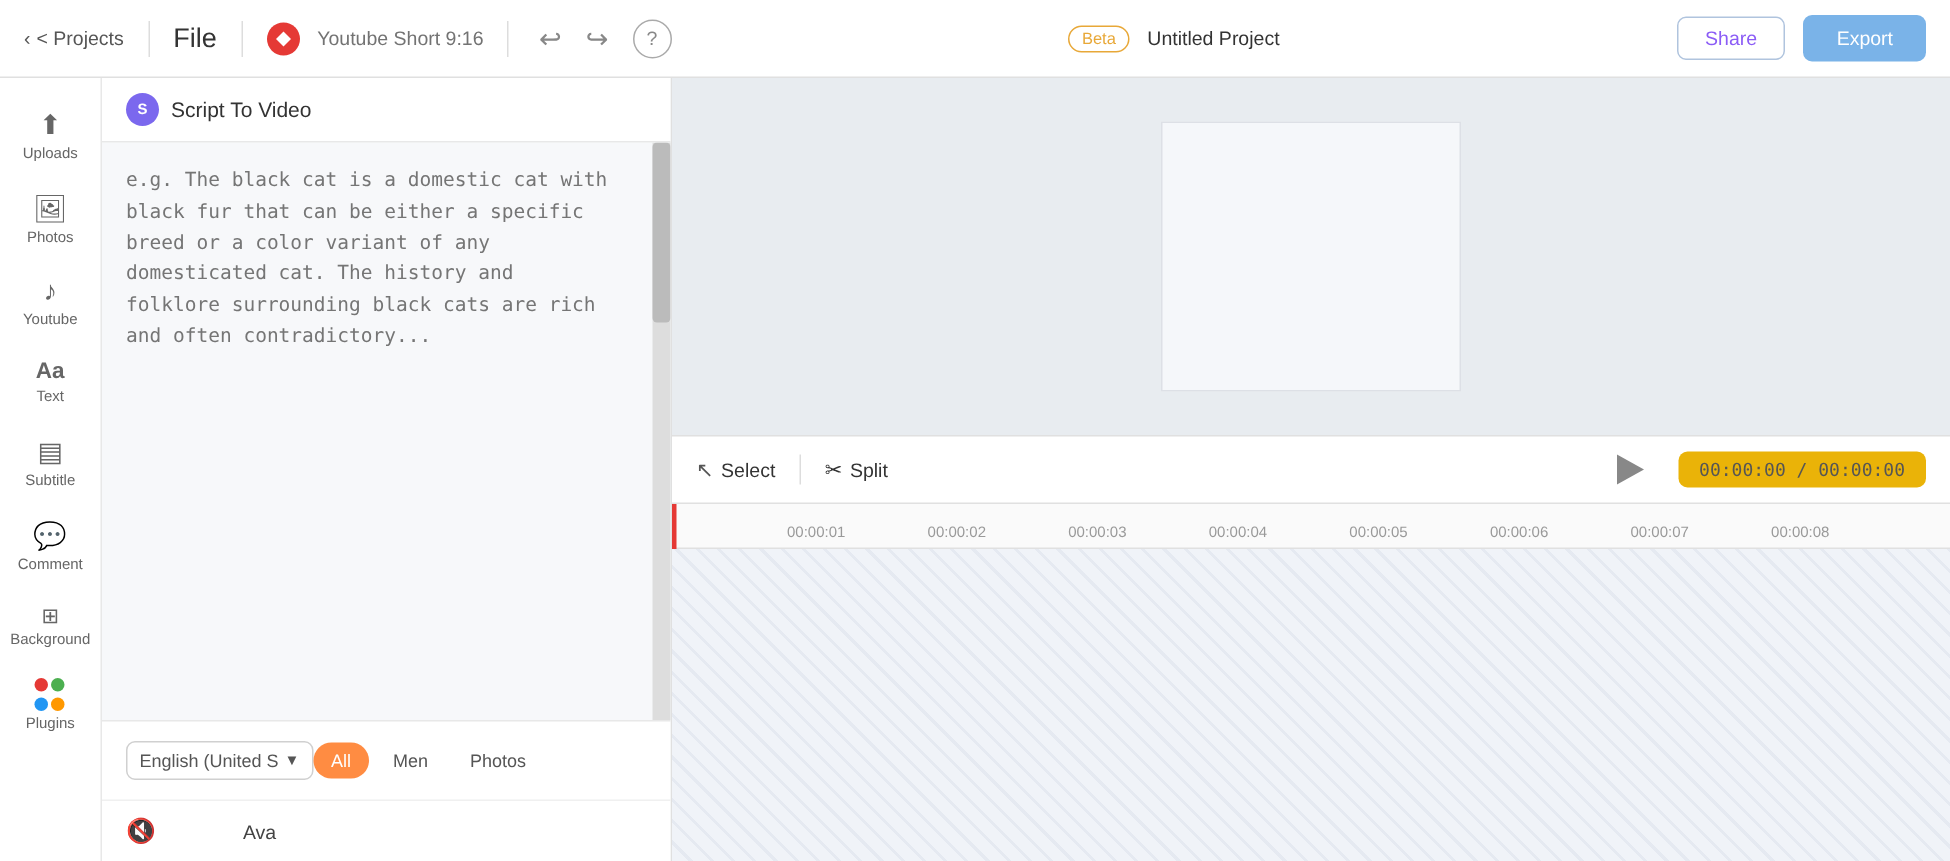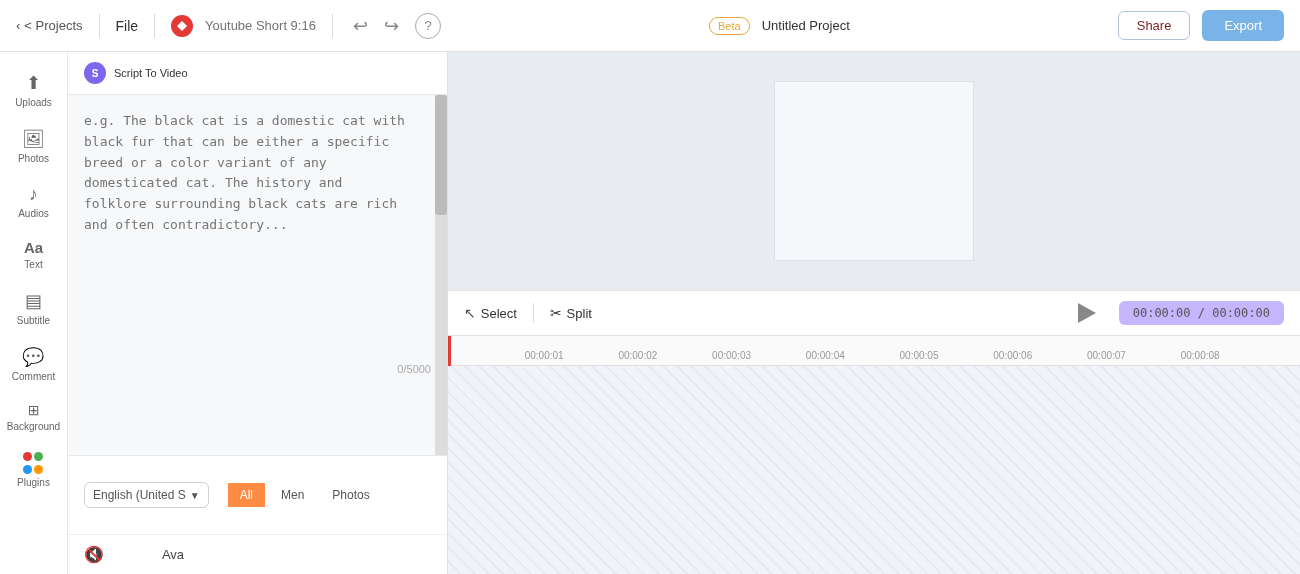--- a/index.html
+++ b/index.html
@@ -15,31 +15,31 @@
       padding: 0 16px;
       gap: 12px;
       flex-shrink: 0;
       z-index: 10;
     }
     .topbar-projects {
       display: flex; align-items: center; gap: 4px;
       color: #555; font-size: 13px; cursor: pointer;
     }
     .topbar-divider { width: 1px; height: 24px; background: #ddd; margin: 0 4px; }
-    .topbar-file { font-size: 14px; color: #333; cursor: pointer; }
+    .topbar-file { font-size: 18px; color: #333; cursor: pointer; }
     .topbar-logo { width: 22px; height: 22px; background: #e53935; border-radius: 50%; display: flex; align-items: center; justify-content: center; }
     .topbar-logo svg { width: 14px; height: 14px; }
     .topbar-project-name { font-size: 13px; color: #737373; }
     .topbar-undo-redo { display: flex; gap: 8px; align-items: center; }
     .topbar-undo-redo button { background: none; border: none; cursor: pointer; font-size: 18px; color: #888; padding: 2px 4px; }
     .topbar-help { width: 26px; height: 26px; border-radius: 50%; border: 1.5px solid #aaa; display: flex; align-items: center; justify-content: center; font-size: 13px; color: #888; cursor: pointer; }
     .topbar-spacer { flex: 1; }
     .topbar-beta { border: 1.5px solid #e8a838; border-radius: 12px; padding: 2px 8px; font-size: 11px; color: #e8a838; }
     .topbar-untitled { font-size: 13px; color: #333; }
-    .topbar-share { background: none; border: 1px solid #b0c4de; border-radius: 6px; padding: 6px 18px; font-size: 13px; color: #7f1d1d; cursor: pointer; }
+    .topbar-share { background: none; border: 1px solid #b0c4de; border-radius: 6px; padding: 6px 18px; font-size: 13px; color: #8b5cf6; cursor: pointer; }
     .topbar-export { background: #7ab3e8; border: none; border-radius: 6px; padding: 8px 22px; font-size: 13px; color: #fff; cursor: pointer; font-weight: 500; }
 
     
     .main { display: flex; flex: 1; overflow: hidden; }
 
     
     .sidebar {
       width: 68px;
       background: #fff;
       border-right: 1px solid #e8e8e8;
@@ -67,21 +67,21 @@
       flex-direction: column;
       flex-shrink: 0;
       position: relative;
     }
     .script-header {
       display: flex; align-items: center; gap: 8px;
       padding: 10px 16px; border-bottom: 1px solid #e8e8e8;
       background: #fff;
     }
     .script-logo { width: 22px; height: 22px; background: #7b68ee; border-radius: 50%; display: flex; align-items: center; justify-content: center; color: #fff; font-size: 10px; font-weight: bold; }
-    .script-title { font-size: 11px; color: #333; font-weight: 500; }
+    .script-title { font-size: 14px; color: #333; font-weight: 500; }
 
     .script-scroll {
       flex: 1;
       overflow-y: auto;
       position: relative;
     }
     .script-textarea {
       width: calc(100% - 20px);
       min-height: 260px;
       border: none;
@@ -94,32 +94,32 @@
       outline: none;
     }
     .script-char-count {
       text-align: right; padding: 4px 16px 8px;
       font-size: 11px; color: #aaa;
     }
 
     .script-voice-bar {
       background: #fff;
       border-top: 1px solid #e8e8e8;
-      padding: 26px 16px;
-      display: flex; align-items: center; gap: 19px;
+      padding: 13px 16px;
+      display: flex; align-items: center; gap: 0;
     }
     .voice-lang-select {
       border: 1px solid #d0d0d0; border-radius: 6px;
       padding: 5px 8px; font-size: 12px; color: #555;
       background: #fff; cursor: pointer;
       display: flex; align-items: center; gap: 4px;
     }
     .voice-filter-btns { display: flex; gap: 4px; }
     .voice-filter-btn {
-      border: none; border-radius: 0;
+      border: none; border-radius: 12px;
       padding: 5px 12px; font-size: 12px; cursor: pointer;
     }
     .voice-filter-btn.active { background: #ff8c42; color: #fff; }
     .voice-filter-btn.inactive { background: none; color: #555; }
 
     .script-voice-item {
       background: #fff;
       border-top: 1px solid #f0f0f0;
       padding: 10px 16px;
       display: flex; align-items: center; gap: 10px;
@@ -178,21 +178,21 @@
       width: 32px; height: 32px; background: none; border: none;
       cursor: pointer; display: flex; align-items: center; justify-content: center;
     }
     .play-btn-triangle {
       width: 0; height: 0;
       border-top: 10px solid transparent;
       border-bottom: 10px solid transparent;
       border-left: 18px solid #888;
     }
     .time-display {
-      background: #c4b5fd; border-radius: 6px;
+      background: #eab308; border-radius: 6px;
       padding: 5px 14px; font-size: 12px; color: #555;
       font-family: monospace;
     }
 
     
     .timeline-track {
       flex: 1;
       background: #f5f5f5;
       position: relative;
       overflow: hidden;
@@ -269,21 +269,21 @@
     <div class="sidebar-item">
       <span class="icon">⬆</span>
       <span class="label">Uploads</span>
     </div>
     <div class="sidebar-item">
       <span class="icon">🖼</span>
       <span class="label">Photos</span>
     </div>
     <div class="sidebar-item">
       <span class="icon">♪</span>
-      <span class="label">Audios</span>
+      <span class="label">Youtube</span>
     </div>
     <div class="sidebar-item">
       <span class="icon" style="font-size:15px;font-weight:bold;">Aa</span>
       <span class="label">Text</span>
     </div>
     <div class="sidebar-item">
       <span class="icon">▤</span>
       <span class="label">Subtitle</span>
     </div>
     <div class="sidebar-item">
@@ -308,21 +308,20 @@
   <div class="script-panel">
     <div class="script-header">
       <div class="script-logo">
         <span>S</span>
       </div>
       <span class="script-title">Script To Video</span>
     </div>
 
     <div class="script-scroll" style="position:relative;">
       <textarea class="script-textarea" placeholder="e.g. The black cat is a domestic cat with black fur that can be either a specific breed or a color variant of any domesticated cat. The history and folklore surrounding black cats are rich and often contradictory..." style=""></textarea>
-      <div class="script-char-count">0/5000</div>
       
       <div style="position:absolute;right:0;top:0;bottom:0;width:12px;background:#ddd;">
         <div style="width:12px;height:120px;background:#bbb;border-radius:3px;"></div>
       </div>
     </div>
 
     <div class="script-voice-bar">
       <div class="voice-lang-select">
         <span>English (United S</span>
         <span style="font-size:10px;">▼</span>

